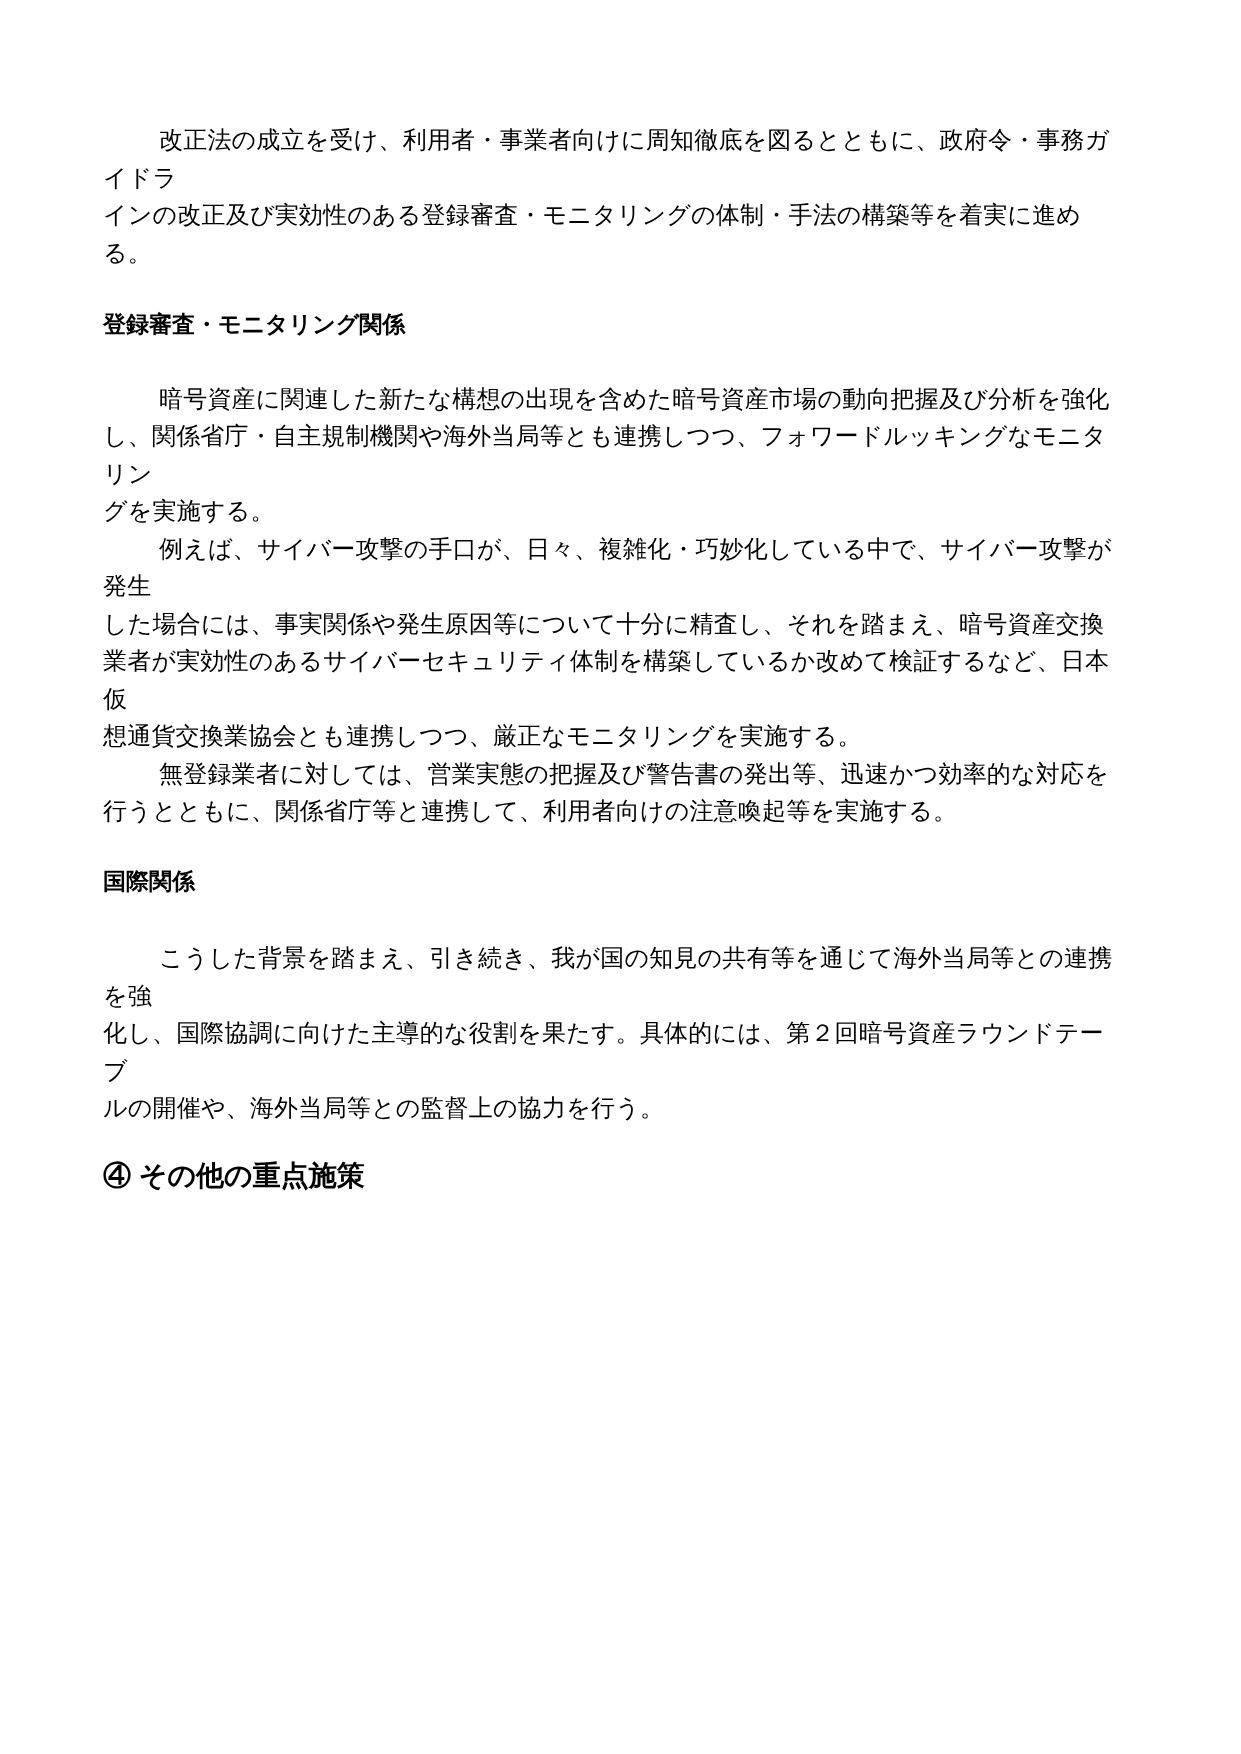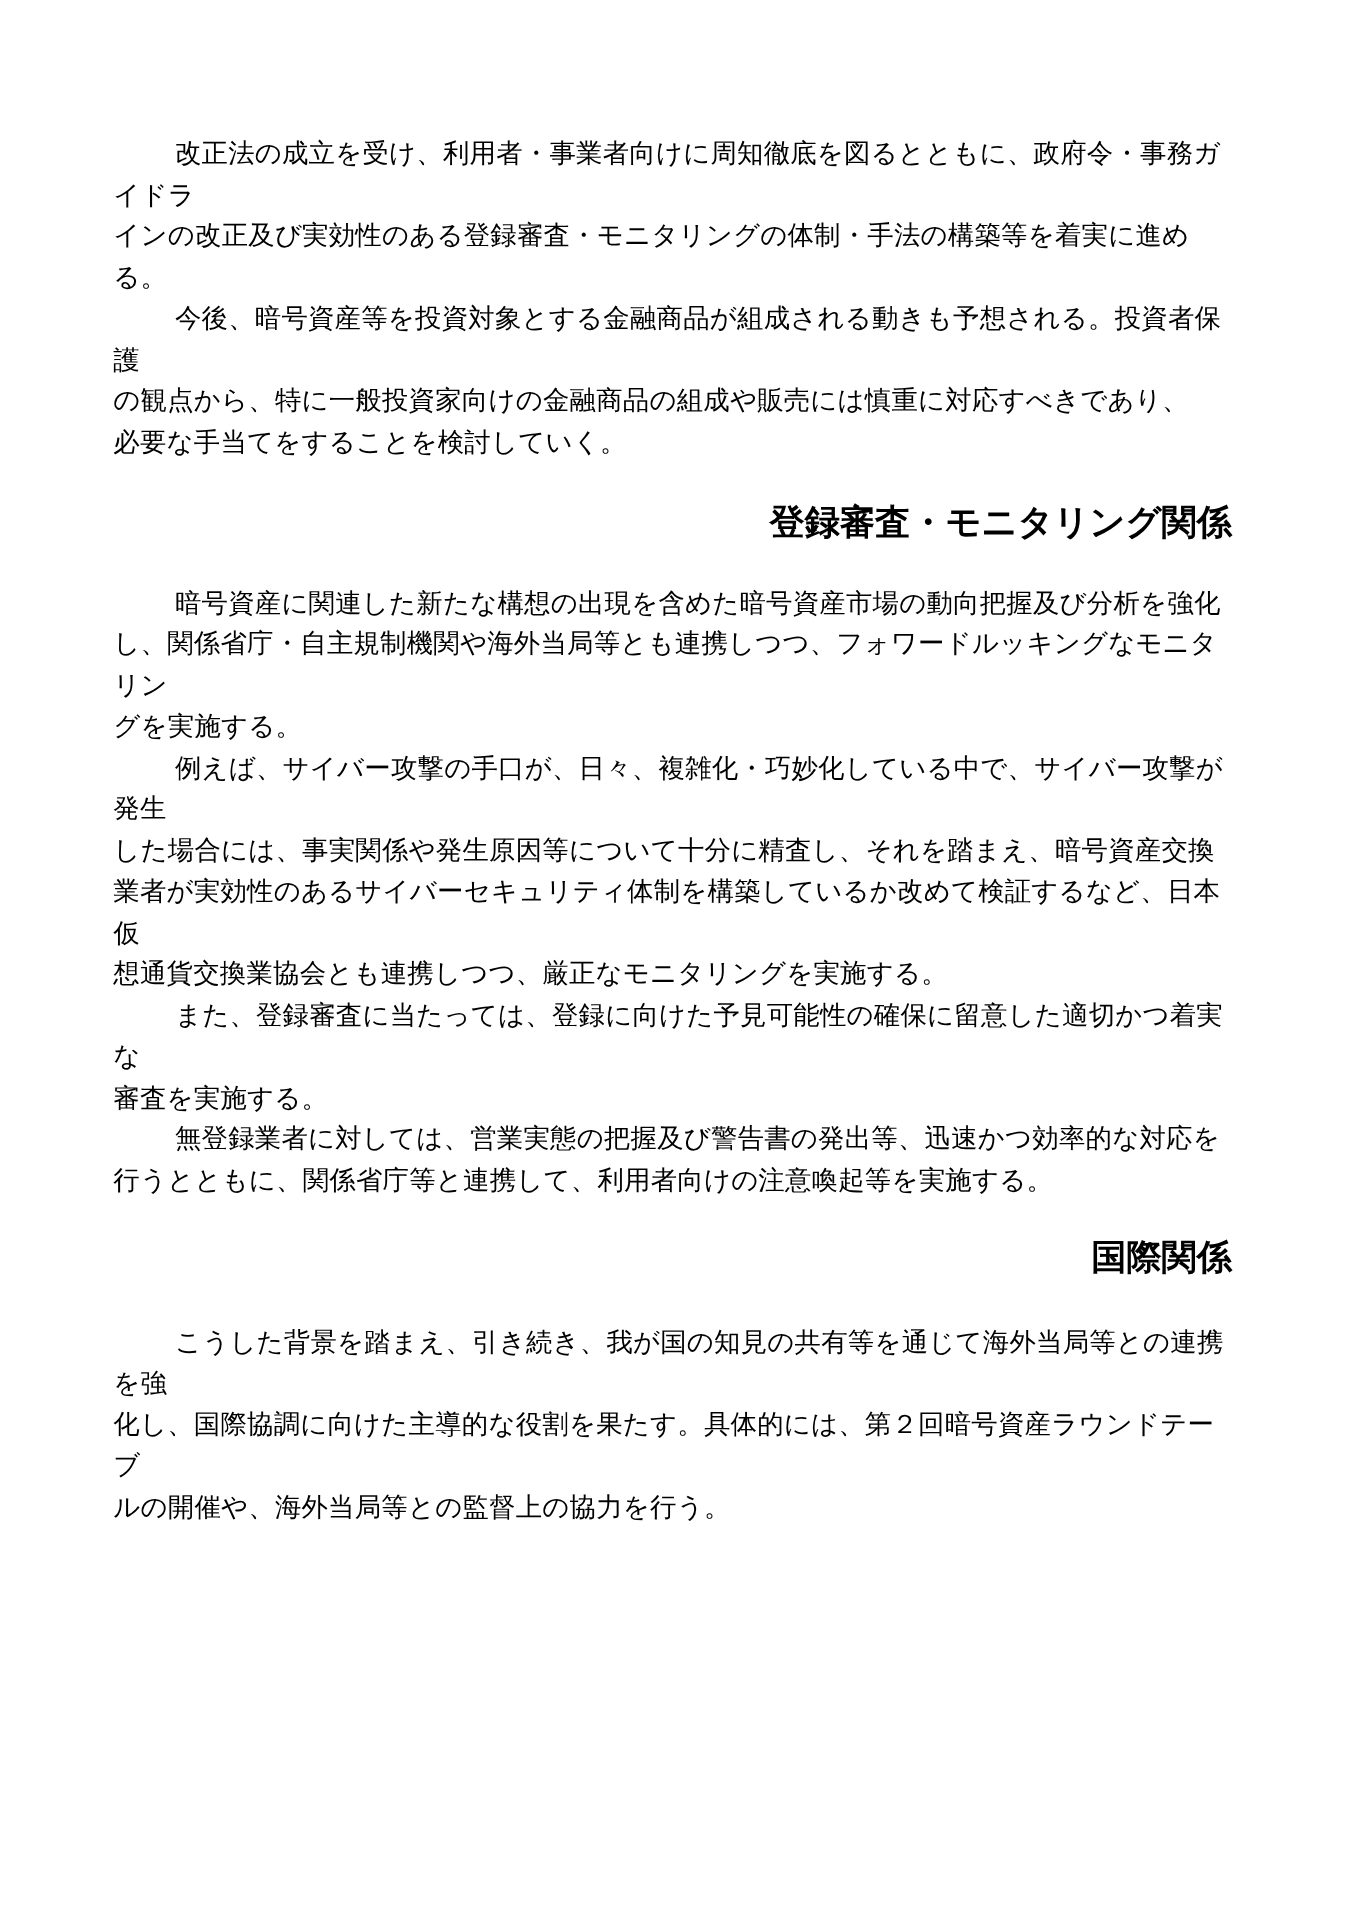--- a/index.html
+++ b/index.html
@@ -26,25 +26,24 @@
     margin: 0;
     font-size: 24px;
     line-height: 37.5px;
     letter-spacing: 0.2px;
     white-space: pre-line;     
     text-indent: 56px;         
     text-align: left;
   }
   .h3 {
     margin: 0;
-    font-size: 32px;
+    font-size: 23px;
     line-height: 37.5px;
     font-weight: bold;
     white-space: pre-line;
-    text-align: right;
   }
   .h3-reg  { margin-top: 35px; margin-bottom: 36px; }
   .h3-int  { margin-top: 33px; margin-bottom: 39px; }
   .h2 {
     margin: 29px 0 42px 0;
     font-size: 28px;
     line-height: 40px;
     font-weight: bold;
     white-space: pre-line;
   }
@@ -60,35 +59,30 @@
   }
 </style>
 </head>
 <body>
 
 <div class="page">
   <div class="content">
 
     <p class="para">改正法の成立を受け、利用者・事業者向けに周知徹底を図るとともに、政府令・事務ガイドラ
 インの改正及び実効性のある登録審査・モニタリングの体制・手法の構築等を着実に進める。</p>
-    <p class="para">今後、暗号資産等を投資対象とする金融商品が組成される動きも予想される。投資者保護
-の観点から、特に一般投資家向けの金融商品の組成や販売には慎重に対応すべきであり、
-必要な手当てをすることを検討していく。</p>
 
     <h3 class="h3 h3-reg">登録審査・モニタリング関係</h3>
 
     <p class="para">暗号資産に関連した新たな構想の出現を含めた暗号資産市場の動向把握及び分析を強化
 し、関係省庁・自主規制機関や海外当局等とも連携しつつ、フォワードルッキングなモニタリン
 グを実施する。</p>
     <p class="para">例えば、サイバー攻撃の手口が、日々、複雑化・巧妙化している中で、サイバー攻撃が発生
 した場合には、事実関係や発生原因等について十分に精査し、それを踏まえ、暗号資産交換
 業者が実効性のあるサイバーセキュリティ体制を構築しているか改めて検証するなど、日本仮
 想通貨交換業協会とも連携しつつ、厳正なモニタリングを実施する。</p>
-    <p class="para">また、登録審査に当たっては、登録に向けた予見可能性の確保に留意した適切かつ着実な
-審査を実施する。</p>
     <p class="para">無登録業者に対しては、営業実態の把握及び警告書の発出等、迅速かつ効率的な対応を
 行うとともに、関係省庁等と連携して、利用者向けの注意喚起等を実施する。</p>
 
     <h3 class="h3 h3-int">国際関係</h3>
 
     <p class="para">こうした背景を踏まえ、引き続き、我が国の知見の共有等を通じて海外当局等との連携を強
 化し、国際協調に向けた主導的な役割を果たす。具体的には、第２回暗号資産ラウンドテーブ
 ルの開催や、海外当局等との監督上の協力を行う。</p>
 
     <h2 class="h2">④ その他の重点施策</h2>

